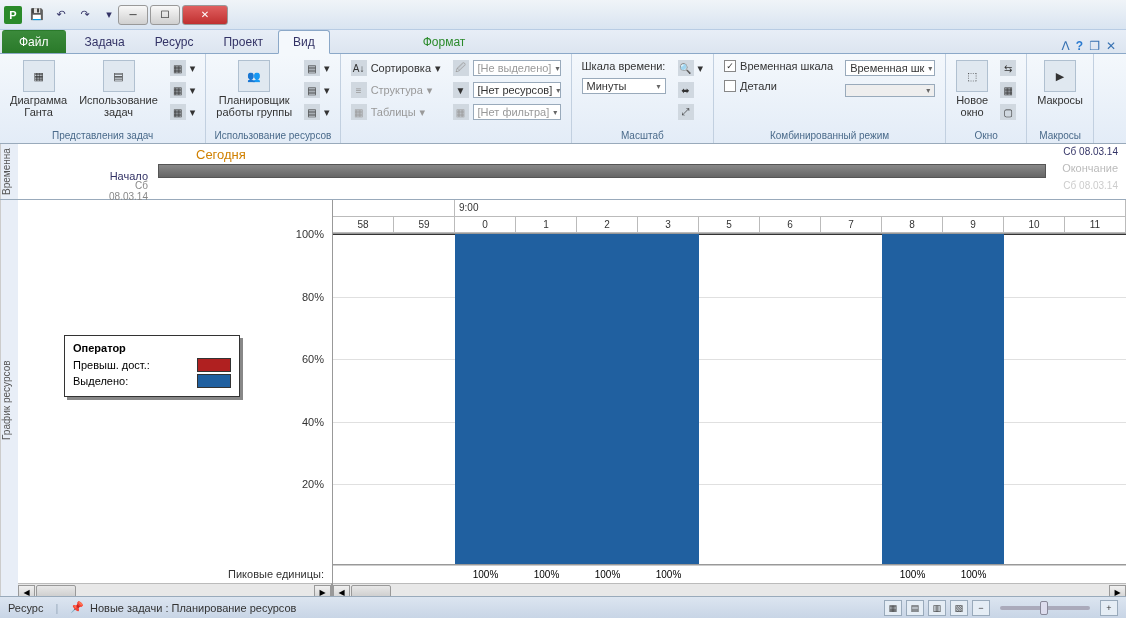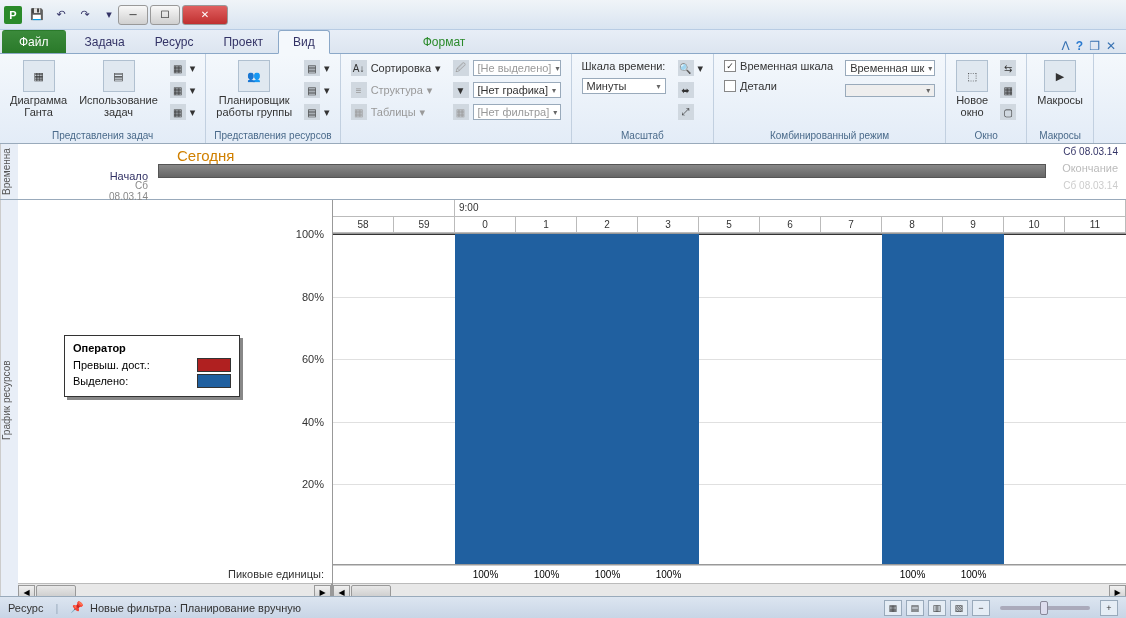--- a/index.html
+++ b/index.html
@@ -40,21 +40,21 @@
   .combo .arrow { font-size: 8px; color: #666; margin-left: 4px; }
   .check { width: 12px; height: 12px; border: 1px solid #888; background: #fff; display: inline-flex; align-items: center; justify-content: center; font-size: 9px; color: #333; }
   
   
   .timeline-strip { height: 56px; background: #fff; border-bottom: 1px solid #9ab; display: flex; }
   .timeline-vlabel { width: 18px; background: #e8eef7; writing-mode: vertical-rl; transform: rotate(180deg); font-size: 10px; color: #555; text-align: center; padding: 4px 0; border-right: 1px solid #ccc; }
   .timeline-body { flex: 1; position: relative; padding: 4px 8px; }
   .timeline-start { position: absolute; left: 80px; top: 26px; font-size: 11px; color: #336; text-align: right; width: 50px; }
   .timeline-date { position: absolute; left: 80px; top: 36px; font-size: 10px; color: #888; text-align: right; width: 50px; }
   .timeline-bar { position: absolute; left: 140px; right: 80px; top: 20px; height: 14px; background: linear-gradient(#888, #666); border: 1px solid #555; }
-  .timeline-today { position: absolute; left: 159px; top: 3px; font-size: 15px; color: #d08000; }
+  .timeline-today { position: absolute; left: 178px; top: 3px; font-size: 13px; color: #d08000; }
   .timeline-end { position: absolute; right: 8px; top: 18px; font-size: 11px; color: #bbb; }
   .timeline-enddate { position: absolute; right: 8px; top: 36px; font-size: 10px; color: #ccc; }
   .timeline-topdate { position: absolute; right: 8px; top: 2px; font-size: 10px; color: #336; }
   
   
   .main-area { display: flex; height: 400px; }
   .side-vlabel { width: 18px; background: #e8eef7; writing-mode: vertical-rl; transform: rotate(180deg); font-size: 10px; color: #555; text-align: center; padding: 4px 0; border-right: 1px solid #ccc; }
   
   .left-panel { width: 315px; border-right: 1px solid #999; display: flex; flex-direction: column; background: #fff; position: relative; }
   .yaxis-area { flex: 1; position: relative; }
@@ -157,42 +157,42 @@
         <div class="icon-box">👥</div>
         <span style="white-space:pre">Планировщик
 работы группы</span>
       </div>
       <div style="display:flex;flex-direction:column;gap:2px">
         <div class="small-row"><span class="small-icon">▤</span>▾</div>
         <div class="small-row"><span class="small-icon">▤</span>▾</div>
         <div class="small-row"><span class="small-icon">▤</span>▾</div>
       </div>
     </div>
-    <div class="group-label">Представления ресурсов</div>
+    <div class="group-label">Использование ресурсов</div>
   </div>
 
   <div class="ribbon-group">
     <div class="group-content">
       <div style="display:flex;flex-direction:column;gap:2px">
         <div class="small-row"><span class="small-icon">A↓</span><span>Сортировка</span>▾</div>
         <div class="small-row disabled-text"><span class="small-icon">≡</span><span>Структура</span>▾</div>
         <div class="small-row disabled-text"><span class="small-icon">▦</span><span>Таблицы</span>▾</div>
       </div>
       <div style="display:flex;flex-direction:column;gap:2px">
         <div class="small-row disabled-text">
             <span class="small-icon">🖉</span>
             <span class="combo" style="width:88px">
               <span>[Не выделено]</span>
               <span class="arrow">▾</span>
             </span>
           </div>
         <div class="small-row">
             <span class="small-icon">▼</span>
             <span class="combo" style="width:88px">
-              <span>[Нет графика]</span>
+              <span>[Нет ресурсов]</span>
               <span class="arrow">▾</span>
             </span>
           </div>
         <div class="small-row disabled-text">
             <span class="small-icon">▦</span>
             <span class="combo" style="width:88px">
               <span>[Нет фильтра]</span>
               <span class="arrow">▾</span>
             </span>
           </div>
@@ -390,21 +390,21 @@
       <div class="hscroll-thumb" style="left:18px;width:40px"></div>
       <div class="hscroll-btn" style="margin-left:auto">▶</div>
     </div>
   </div>
 </div>
 
 <div class="statusbar">
   <span>Ресурс</span>
   <span style="margin:0 12px;color:#9ab">|</span>
   <span style="color:#2a8ad0">📌</span>
-  <span style="margin-left:6px">Новые фильтра : Планирование вручную</span>
+  <span style="margin-left:6px">Новые задачи : Планирование ресурсов</span>
   <div class="status-right">
     <div class="view-btn">▦</div>
     <div class="view-btn">▤</div>
     <div class="view-btn">▥</div>
     <div class="view-btn">▧</div>
     <div class="view-btn">−</div>
     <div class="zoom-slider">
         <div class="zoom-thumb"></div>
       </div>
     <div class="view-btn">+</div>

